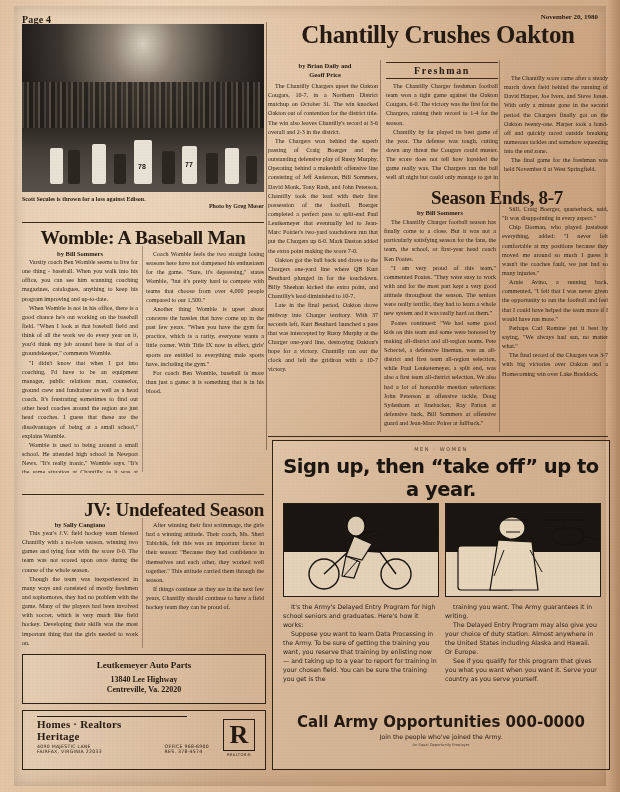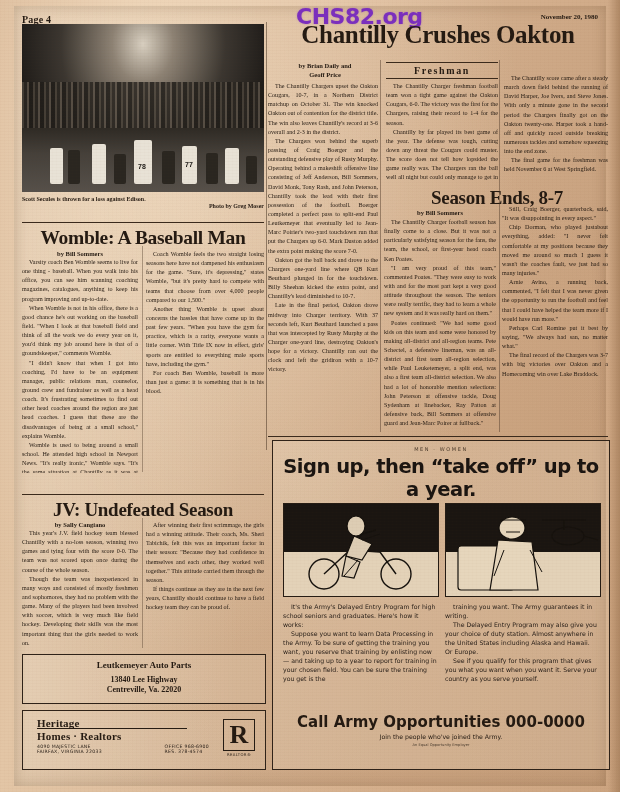--- a/index.html
+++ b/index.html
@@ -103,21 +103,20 @@
 </head>
 <body>
 
 <div class="page">
   <div class="sheet"></div>
   <div class="edge-l"></div>
   <div class="edge-r"></div>
 
   <div class="masthead">Page 4</div>
   <div class="date">November 20, 1980</div>
-  <div class="watermark">CHS82.org</div>
 
   <div class="photo">
     <div class="crowd"></div>
     <div class="turf"></div>
     <div class="pl" style="left:28px;width:13px;height:36px;"></div>
     <div class="plr" style="left:46px;width:12px;height:34px;"></div>
     <div class="pl" style="left:70px;width:14px;height:40px;"></div>
     <div class="plr" style="left:92px;width:12px;height:30px;"></div>
     <div class="pl" style="left:112px;width:18px;height:44px;"></div>
     <div class="num" style="left:116px;bottom:22px;">78</div>
@@ -186,42 +185,42 @@
     <p>When Womble is not in his office, there is a good chance he's out working on the baseball field. "When I look at that baseball field and think of all the work we do every year on it, you'd think my job around here is that of a groundskeeper," comments Womble.</p>
     <p>"I didn't know that when I got into coaching, I'd have to be an equipment manager, public relations man, counselor, ground crew and fundraiser as well as a head coach. It's frustrating sometimes to find out other head coaches around the region are just head coaches. I guess that these are the disadvantages of being at a small school," explains Womble.</p>
     <p>Womble is used to being around a small school. He attended high school in Newport News. "It's really ironic," Womble says. "It's the same situation at Chantilly as it was at Suffolk. We played all the big schools and we were no bigger than Chantilly High School. It's a shame we can't play schools our own size, but I guess to be the best you have to play the best."</p>
   </div>
   <div class="col" style="position:absolute;left:146px;top:250px;width:118px;height:223px;overflow:hidden;">
     <p>Coach Womble feels the two straight losing seasons here have not dampened his enthusiasm for the game. "Sure, it's depressing," states Womble, "but it's pretty hard to compete with teams that choose from over 4,000 people compared to our 1,500."</p>
     <p>Another thing Womble is upset about concerns the hassles that have come up in the past few years. "When you have the gym for practice, which is a rarity, everyone wants a little corner. With Title IX now in effect, girls' sports are entitled to everything male sports have, including the gym."</p>
     <p>For coach Ben Womble, baseball is more than just a game: it is something that is in his blood.</p>
   </div>
 
-  <div class="headline" style="position:absolute;left:22px;top:500px;width:242px;font-size:19px;">JV: Undefeated Season</div>
+  <div class="headline" style="position:absolute;left:22px;top:500px;width:242px;font-size:19px;text-align:right;">JV: Undefeated Season</div>
   <div class="byline" style="position:absolute;left:22px;top:521px;width:116px;">by Sally Cangiano</div>
 
   <div class="col" style="position:absolute;left:22px;top:529px;width:116px;height:120px;overflow:hidden;">
     <p>This year's J.V. field hockey team blessed Chantilly with a no-loss season, winning two games and tying four with the score 0-0. The team was not scored upon once during the course of the whole season.</p>
     <p>Though the team was inexperienced in many ways and consisted of mostly freshmen and sophomores, they had no problem with the game. Many of the players had been involved with soccer, which is very much like field hockey. Developing their skills was the most important thing that the girls needed to work on.</p>
   </div>
   <div class="col" style="position:absolute;left:146px;top:521px;width:118px;height:128px;overflow:hidden;">
     <p>After winning their first scrimmage, the girls had a winning attitude. Their coach, Ms. Sheri Tabichik, felt this was an important factor in their season: "Because they had confidence in themselves and each other, they worked well together." This attitude carried them through the season.</p>
     <p>If things continue as they are in the next few years, Chantilly should continue to have a field hockey team they can be proud of.</p>
   </div>
 
   <div class="adbox" style="left:22px;top:654px;width:242px;height:48px;">
     <div class="auto-ad" style="font-size:9px;margin-top:5px;">Leutkemeyer Auto Parts</div>
     <div class="auto-ad" style="font-size:8px;margin-top:5px;">13840 Lee Highway</div>
     <div class="auto-ad" style="font-size:8px;margin-top:1px;">Centreville, Va. 22020</div>
   </div>
 
   <div class="adbox" style="left:22px;top:710px;width:242px;height:58px;">
     <div style="position:relative;padding:6px 0 0 14px;">
+      <div class="her-h" style="font-size:11px;letter-spacing:.2px;margin-top:-1px;border-top:1.4px solid #241b13;padding-top:1px;width:150px;">Homes · Realtors</div>
       <div class="her-h" style="font-size:11px;letter-spacing:.2px;">Heritage</div>
-      <div class="her-h" style="font-size:11px;letter-spacing:.2px;margin-top:-1px;border-top:1.4px solid #241b13;padding-top:1px;width:150px;">Homes · Realtors</div>
       <div style="display:flex;justify-content:space-between;width:212px;margin-top:2px;">
         <div>
           <div class="small-caps">4090 MAJESTIC LANE</div>
           <div class="small-caps">FAIRFAX, VIRGINIA 22033</div>
         </div>
         <div style="margin-right:40px;">
           <div class="small-caps">OFFICE  968-6900</div>
           <div class="small-caps">RES. 378-4574</div>
         </div>
       </div>

